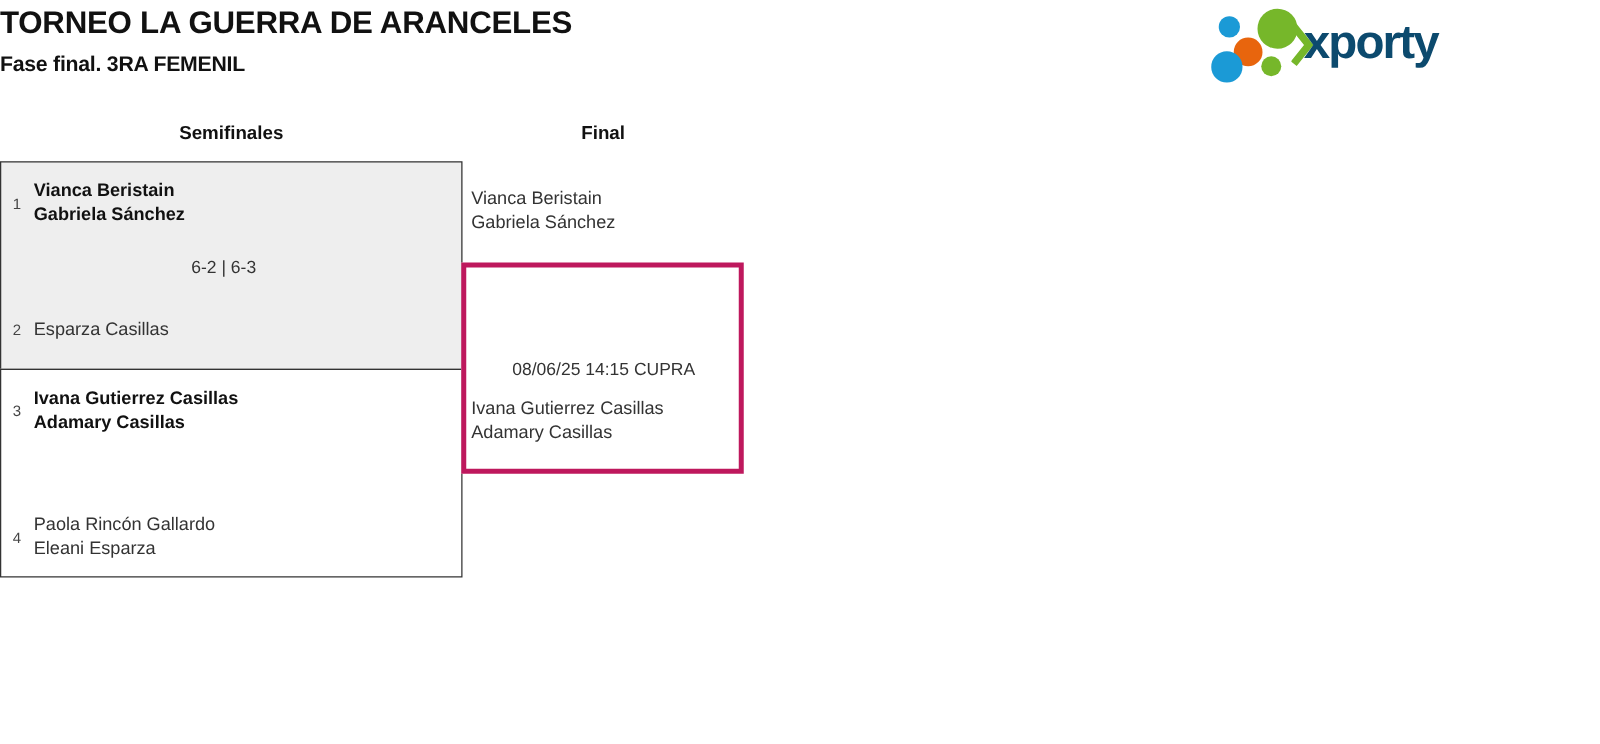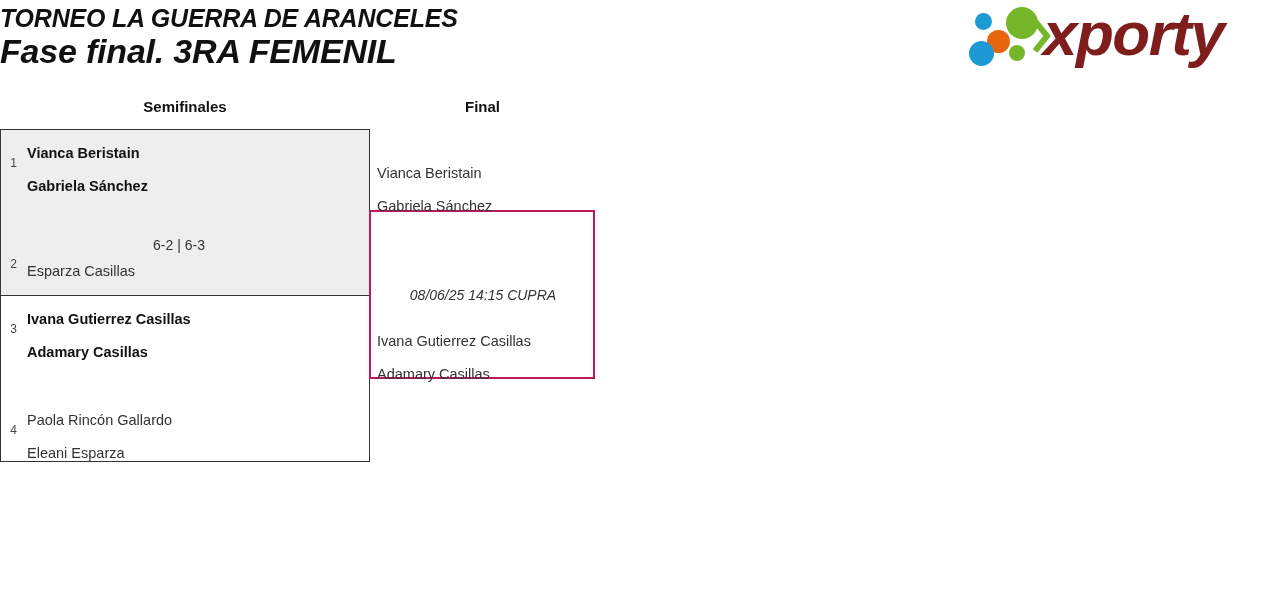--- a/index.html
+++ b/index.html
@@ -16,37 +16,36 @@
     overflow: hidden;
   }
 
   
   .page-header {
     position: absolute;
     left: 0;
     top: 0;
     width: 1208px;
     height: 78px;
-    font-style: italic;
   }
   .title-block {
     position: absolute;
     left: 0;
     top: 2px;
   }
   .title-line1 {
     font-size: 25px;
     font-weight: 700;
     letter-spacing: -0.2px;
     line-height: 33px;
     color: #111111;
     white-space: nowrap;
   }
   .title-line2 {
-    font-size: 34px;
+    font-size: 17px;
     font-weight: 700;
     letter-spacing: -0.2px;
     line-height: 33px;
     color: #111111;
     white-space: nowrap;
   }
 
   
   .logo {
     position: absolute;
@@ -75,24 +74,24 @@
     position: absolute;
     left: 64px;
     top: 14px;
     width: 18px;
     height: 34px;
   }
   .logo-text {
     position: absolute;
     left: 74px;
     top: -2px;
-    font-size: 62px;
+    font-size: 38px;
     font-weight: 700;
     letter-spacing: -1.5px;
-    color: #7f1d1d;
+    color: #0c4a6e;
     line-height: 62px;
   }
 
   
   .bracket {
     position: absolute;
     left: 0;
     top: 92px;
     width: 1280px;
     height: 400px;
@@ -142,52 +141,49 @@
   }
   .team-names {
     flex: 1 1 auto;
     padding-left: 1px;
   }
   .team-name-line {
     font-size: 14.5px;
     line-height: 19px;
     color: #333333;
     white-space: nowrap;
-    margin-top: 14px;
   }
   .winner .team-name-line {
     font-weight: 700;
     color: #111111;
   }
 
   .score {
     position: absolute;
     left: 0;
     top: 73px;
     width: 370px;
     text-align: center;
     font-size: 14px;
     color: #333333;
     line-height: 20px;
     padding-right: 14px;
     box-sizing: border-box;
-    margin-top: 32px;
   }
 
   
   .final-box {
     position: absolute;
     left: 369px;
     top: 118px;
     width: 226px;
     height: 169px;
-    border: 2px solid #be185d;
+    border: 4px solid #be185d;
     box-sizing: border-box;
     background: #ffffff;
-    font-style: italic;
   }
   .final-meta {
     position: absolute;
     left: 0;
     top: 0;
     width: 100%;
     height: 100%;
     display: flex;
     align-items: center;
     justify-content: center;

